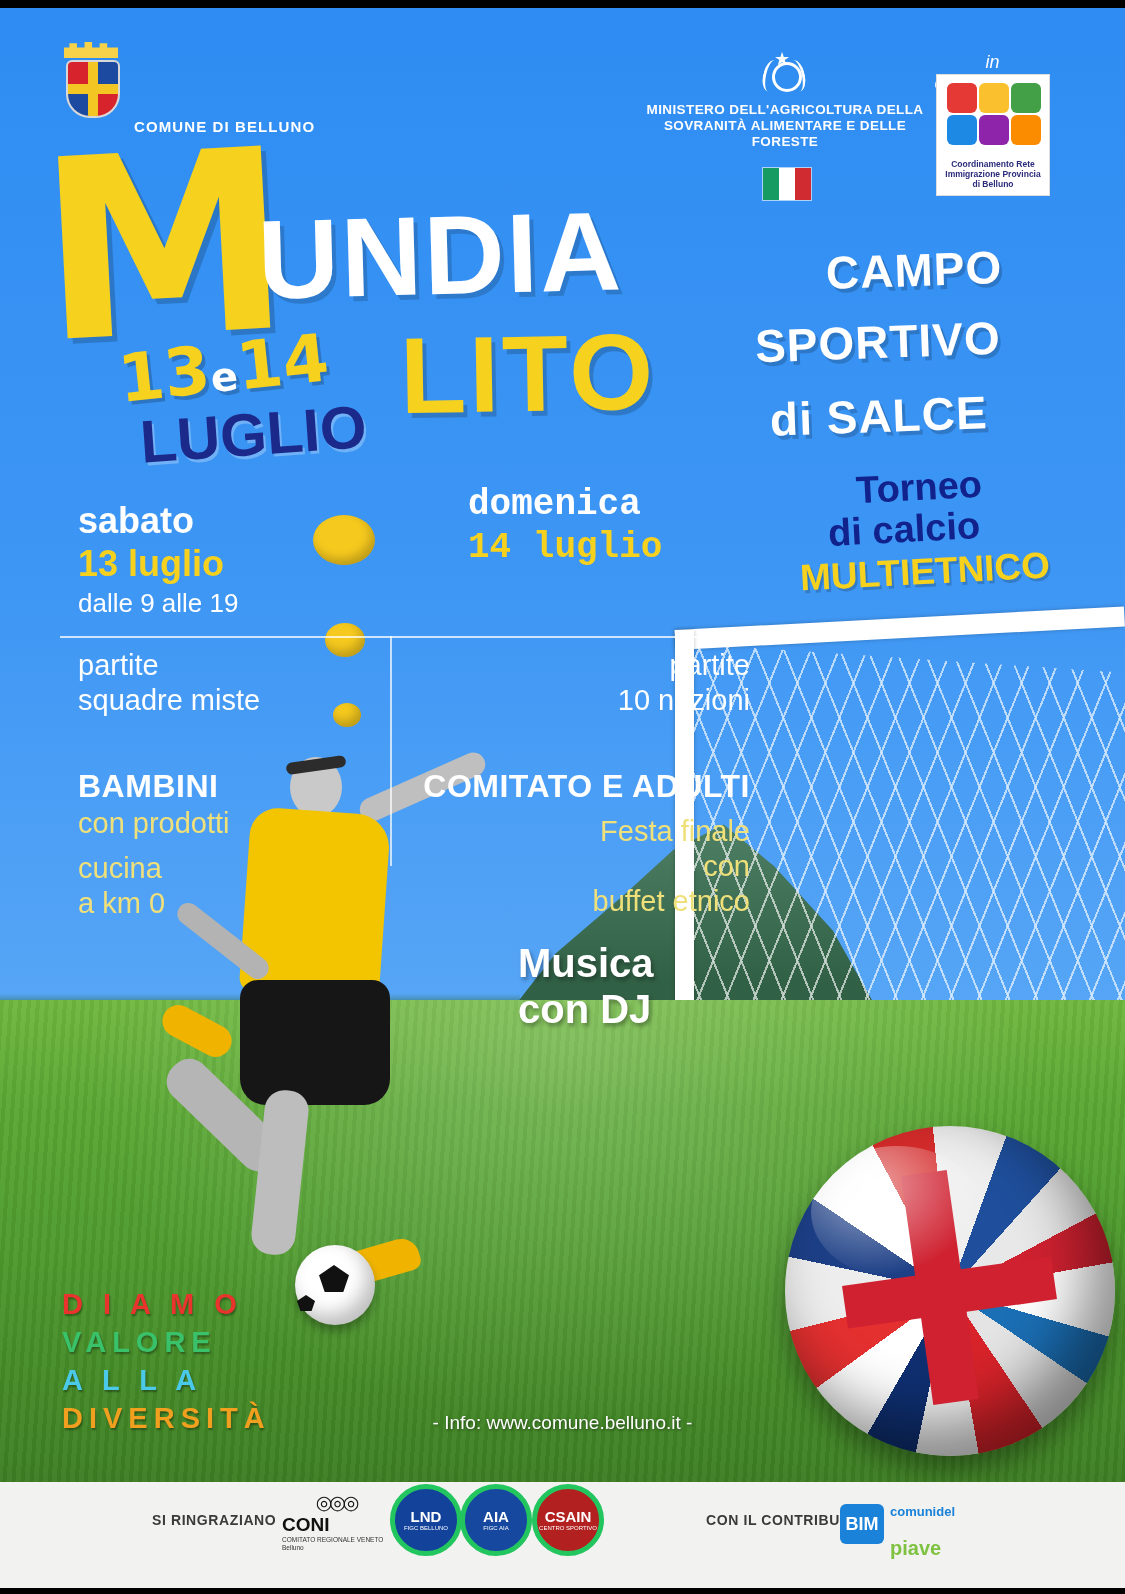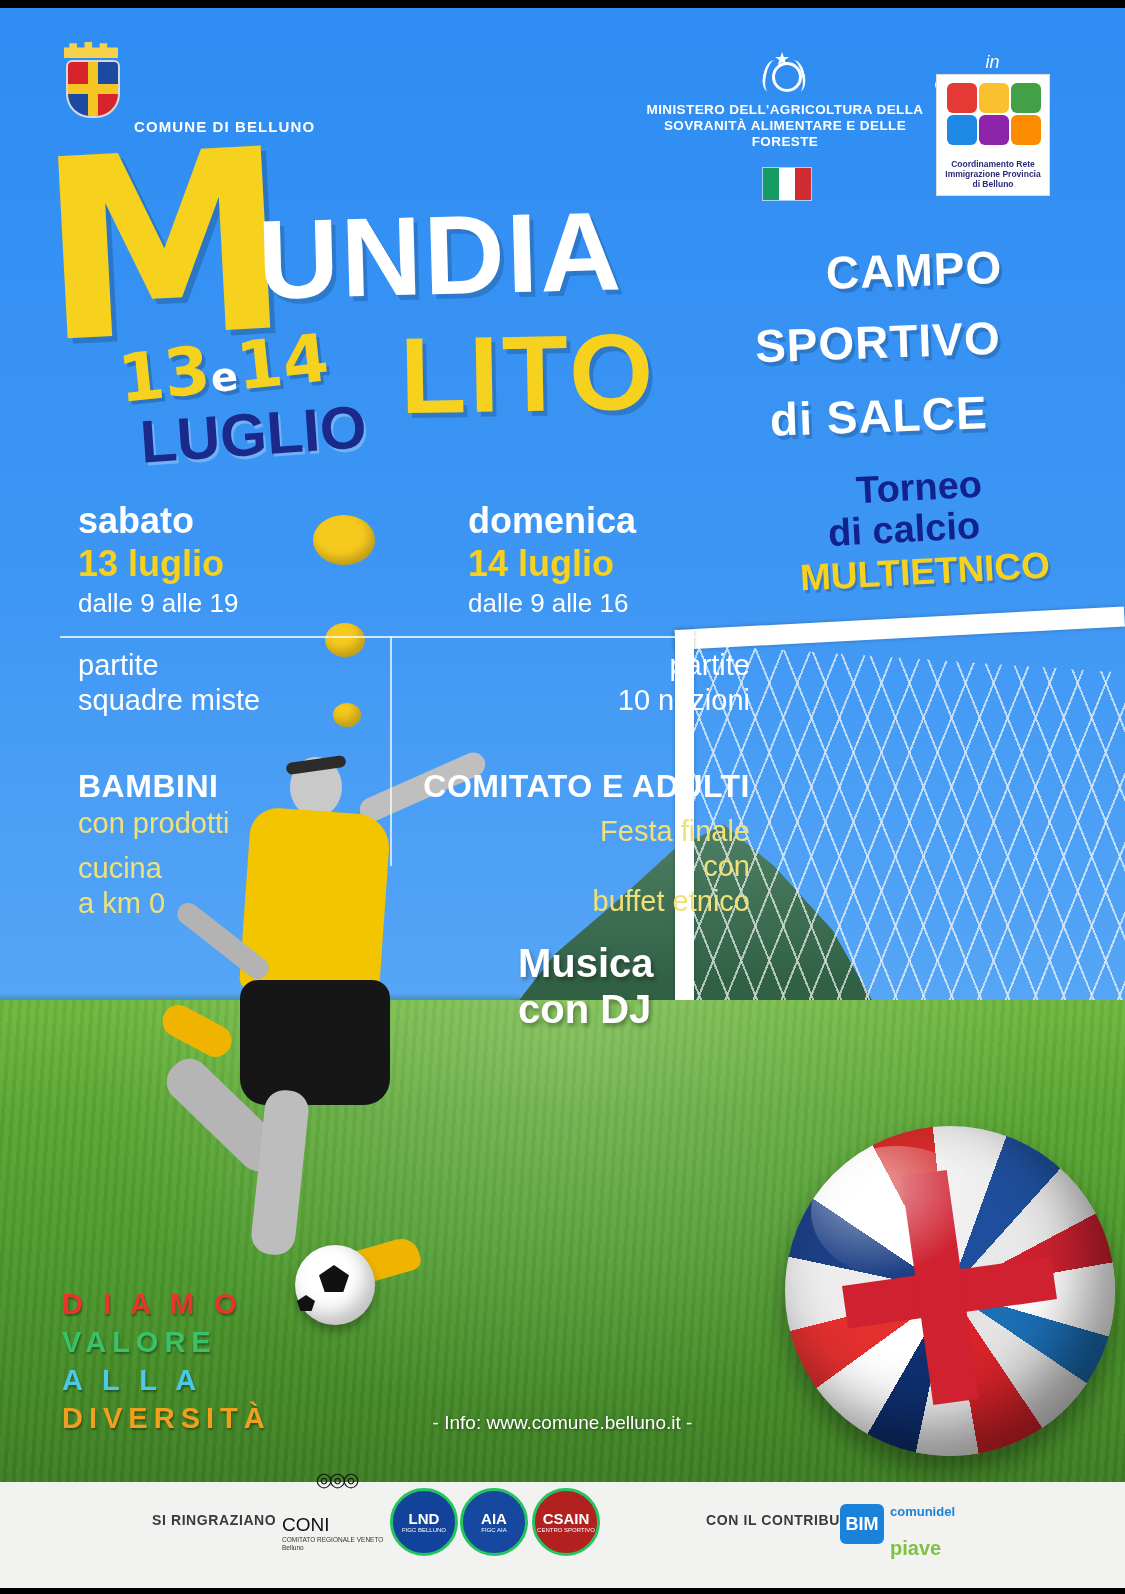--- a/index.html
+++ b/index.html
@@ -282,21 +282,21 @@
     position: absolute; left: 390px; top: 636px; width: 2px; height: 230px; background: rgba(255,255,255,.7);
   }
   .dots { position:absolute; left: 313px; top: 515px; width: 70px; height: 230px; }
   .dot { position: absolute; border-radius: 50%; background:#f6c91e; box-shadow: inset -4px -6px 10px rgba(0,0,0,.22); }
   .d1 { left: 0px; top: 0px; width: 62px; height: 50px; }
   .d2 { left: 12px; top: 108px; width: 40px; height: 34px; }
   .d3 { left: 20px; top: 188px; width: 28px; height: 24px; }
 
   .col { position: absolute; color:#fff; }
   .colL { left: 78px; top: 500px; width: 300px; }
-  .colR { left: 468px; top: 500px; width: 300px; }
+  .colR { left: 468px; top: 484px; width: 300px; font-family: Liberation Mono, monospace; }
   .day-name { font-size: 36px; font-weight: bold; color:#ffffff; line-height: 42px; }
   .day-date { font-size: 36px; font-weight: bold; color:#f6d11e; line-height: 44px; }
   .day-hours { font-size: 26px; color:#ffffff; line-height: 34px; }
   .bodyL { position:absolute; left: 78px; top: 648px; width: 300px; color:#fff; }
   .bodyR { position:absolute; left: 420px; top: 648px; width: 330px; color:#fff; text-align: right; }
   .b-line { font-size: 29px; line-height: 35px; }
   .b-strong { font-size: 32px; font-weight: bold; line-height: 40px; letter-spacing: .5px; margin-top: 48px; }
   .b-yellow { color:#f0e07a; }
   .musica {
     position: absolute; left: 518px; top: 940px;
@@ -320,26 +320,26 @@
     position: absolute; left: 152px; bottom: 60px;
     font-size: 14px; font-weight: bold; color:#3a3a3a; letter-spacing: .6px;
   }
   .contrib {
     position: absolute; left: 706px; bottom: 60px;
     font-size: 14px; font-weight: bold; color:#3a3a3a; letter-spacing: .6px;
   }
   .flogo { position: absolute; bottom: 36px; }
   .coni { left: 282px; width: 108px; }
   .coni .rings { font-size: 19px; color:#111; letter-spacing: -3px; text-align:center; }
-  .coni .name { font-size: 19px; font-weight: normal; color:#111;margin-top:23px; }
+  .coni .name { font-size: 19px; font-weight: bold; color:#111; }
   .coni .sub { font-size: 6.5px; color:#333; line-height: 8px; }
   .round-logo {
     position: absolute; bottom: 32px; width: 62px; height: 62px; border-radius: 50%;
     display:flex; align-items:center; justify-content:center; flex-direction:column;
-    color:#fff; font-weight:bold; font-size: 15px; border:3px solid #22c55e;
+    color:#fff; font-weight:bold; font-size: 15px; border:5px solid #22c55e;
   }
   .lnd { left: 390px; background:#13429b; }
   .aia { left: 460px; background:#16489f; }
   .csi { left: 532px; background:#b2201f; }
   .round-logo small { font-size: 6px; font-weight: normal; line-height: 7px; }
   .bim {
     position: absolute; left: 840px; bottom: 36px; width: 130px; height: 52px;
   }
   .bim .badge {
     position:absolute; left:0; top:4px; width:44px; height:40px; background:#1a82d8;
@@ -458,21 +458,20 @@
     <div class="b-line">squadre miste</div>
     <div class="b-strong">BAMBINI</div>
     <div class="b-line b-yellow">con prodotti</div>
     <div class="b-line b-yellow" style="margin-top:10px">cucina</div>
     <div class="b-line b-yellow">a km 0</div>
   </div>
 
   <div class="col colR">
     <div class="day-name">domenica</div>
     <div class="day-date">14 luglio</div>
-    <div class="day-hours">dalle 9 alle 16</div>
   </div>
   <div class="bodyR">
     <div class="b-line">partite</div>
     <div class="b-line">10 nazioni</div>
     <div class="b-strong">COMITATO E ADULTI</div>
     <div class="b-line b-yellow" style="margin-top:8px">Festa finale</div>
     <div class="b-line b-yellow">con</div>
     <div class="b-line b-yellow">buffet etnico</div>
   </div>
 

